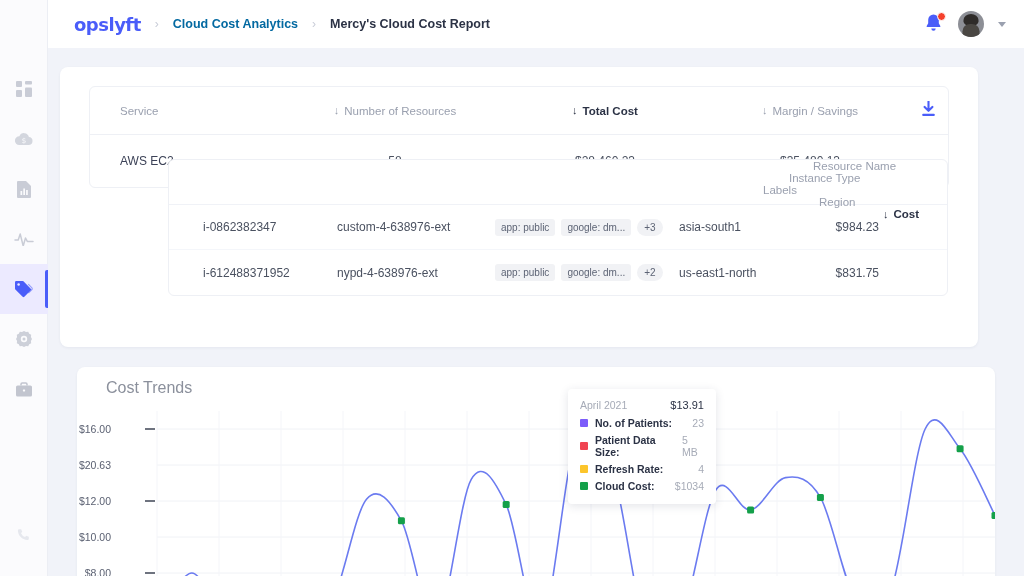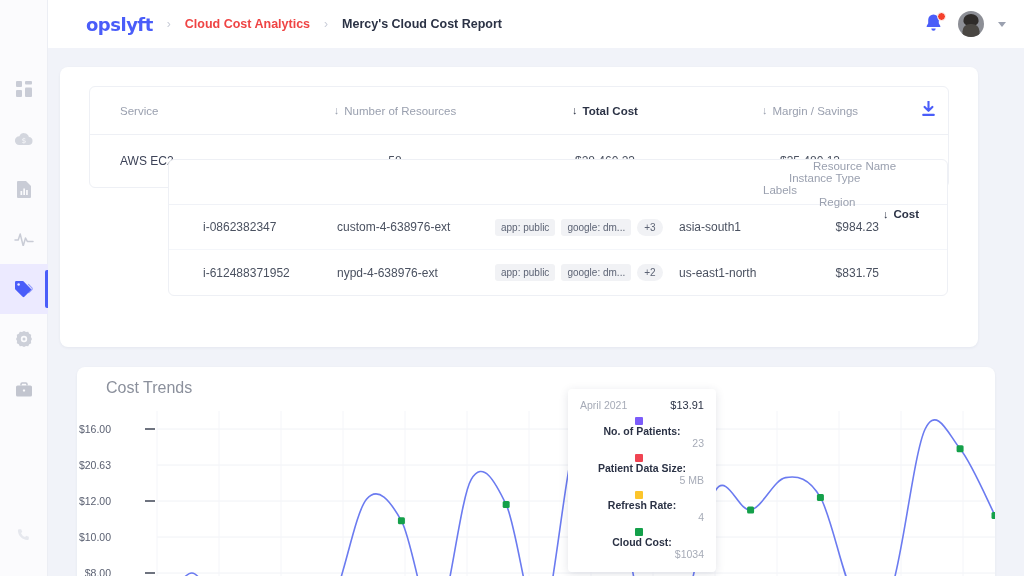--- a/index.html
+++ b/index.html
@@ -34,27 +34,27 @@
   .side-bottom { margin-top: auto; margin-bottom: 16px; }
 
   
   .header {
     position: absolute; left: 48px; top: 0; right: 0; height: 48px;
     background: #ffffff; display: flex; align-items: center;
     padding: 0 18px 0 26px; z-index: 4;
   }
   .logo {
     font-size: 18px; font-weight: 700; color: #4a5df9;
-    letter-spacing: -0.5px; font-family: "DejaVu Sans", sans-serif; margin-left: 12px;
+    letter-spacing: -0.5px; font-family: "DejaVu Sans", sans-serif;
   }
   .crumb-sep { color: #c9cdd8; font-size: 12px; margin: 0 14px; }
   .crumb {
     font-size: 12.5px; color: #2b3245; font-weight: 600; white-space: nowrap;
   }
-  .crumb.muted { color: #ef4444; text-align: right; }
+  .crumb.muted { color: #0369a1; text-align: right; }
   .header-right { margin-left: auto; display: flex; align-items: center; gap: 14px; }
   .bell-wrap { position: relative; width: 20px; height: 22px; cursor: pointer; }
   .bell-dot {
     position: absolute; right: -2px; top: -1px; width: 9px; height: 9px;
     border-radius: 50%; background: #f5402c; border: 1.5px solid #fff;
   }
   .avatar {
     width: 26px; height: 26px; border-radius: 50%; overflow: hidden;
     background: #8d8f96; position: relative; cursor: pointer;
   }
@@ -140,21 +140,21 @@
 
   
   .tooltip {
     position: absolute; left: 520px; top: 341px; width: 148px;
     background: #fff; border-radius: 4px; padding: 10px 12px 12px 12px;
     box-shadow: 0 2px 10px rgba(40,50,80,0.13); z-index: 9;
   }
   .tt-head { display: flex; justify-content: space-between; align-items: baseline; margin-bottom: 6px; }
   .tt-date { font-size: 10.5px; color: #a6abb7; }
   .tt-val { font-size: 11px; color: #2b3245; font-weight: 400; }
-  .tt-row { display: flex; align-items: center; margin-top: 5px; flex-direction: column; }
+  .tt-row { display: flex; align-items: center; margin-top: 5px; }
   .sw { width: 8px; height: 8px; border-radius: 1px; margin-right: 7px; flex: none; }
   .tt-label { font-size: 10.5px; color: #2b3245; font-weight: 600; }
   .tt-num { font-size: 10.5px; color: #a6abb7; margin-left: auto; padding-left: 8px; }
 </style>
 </head>
 <body>
 
 <div id="app">
 
   <div class="sidebar">

